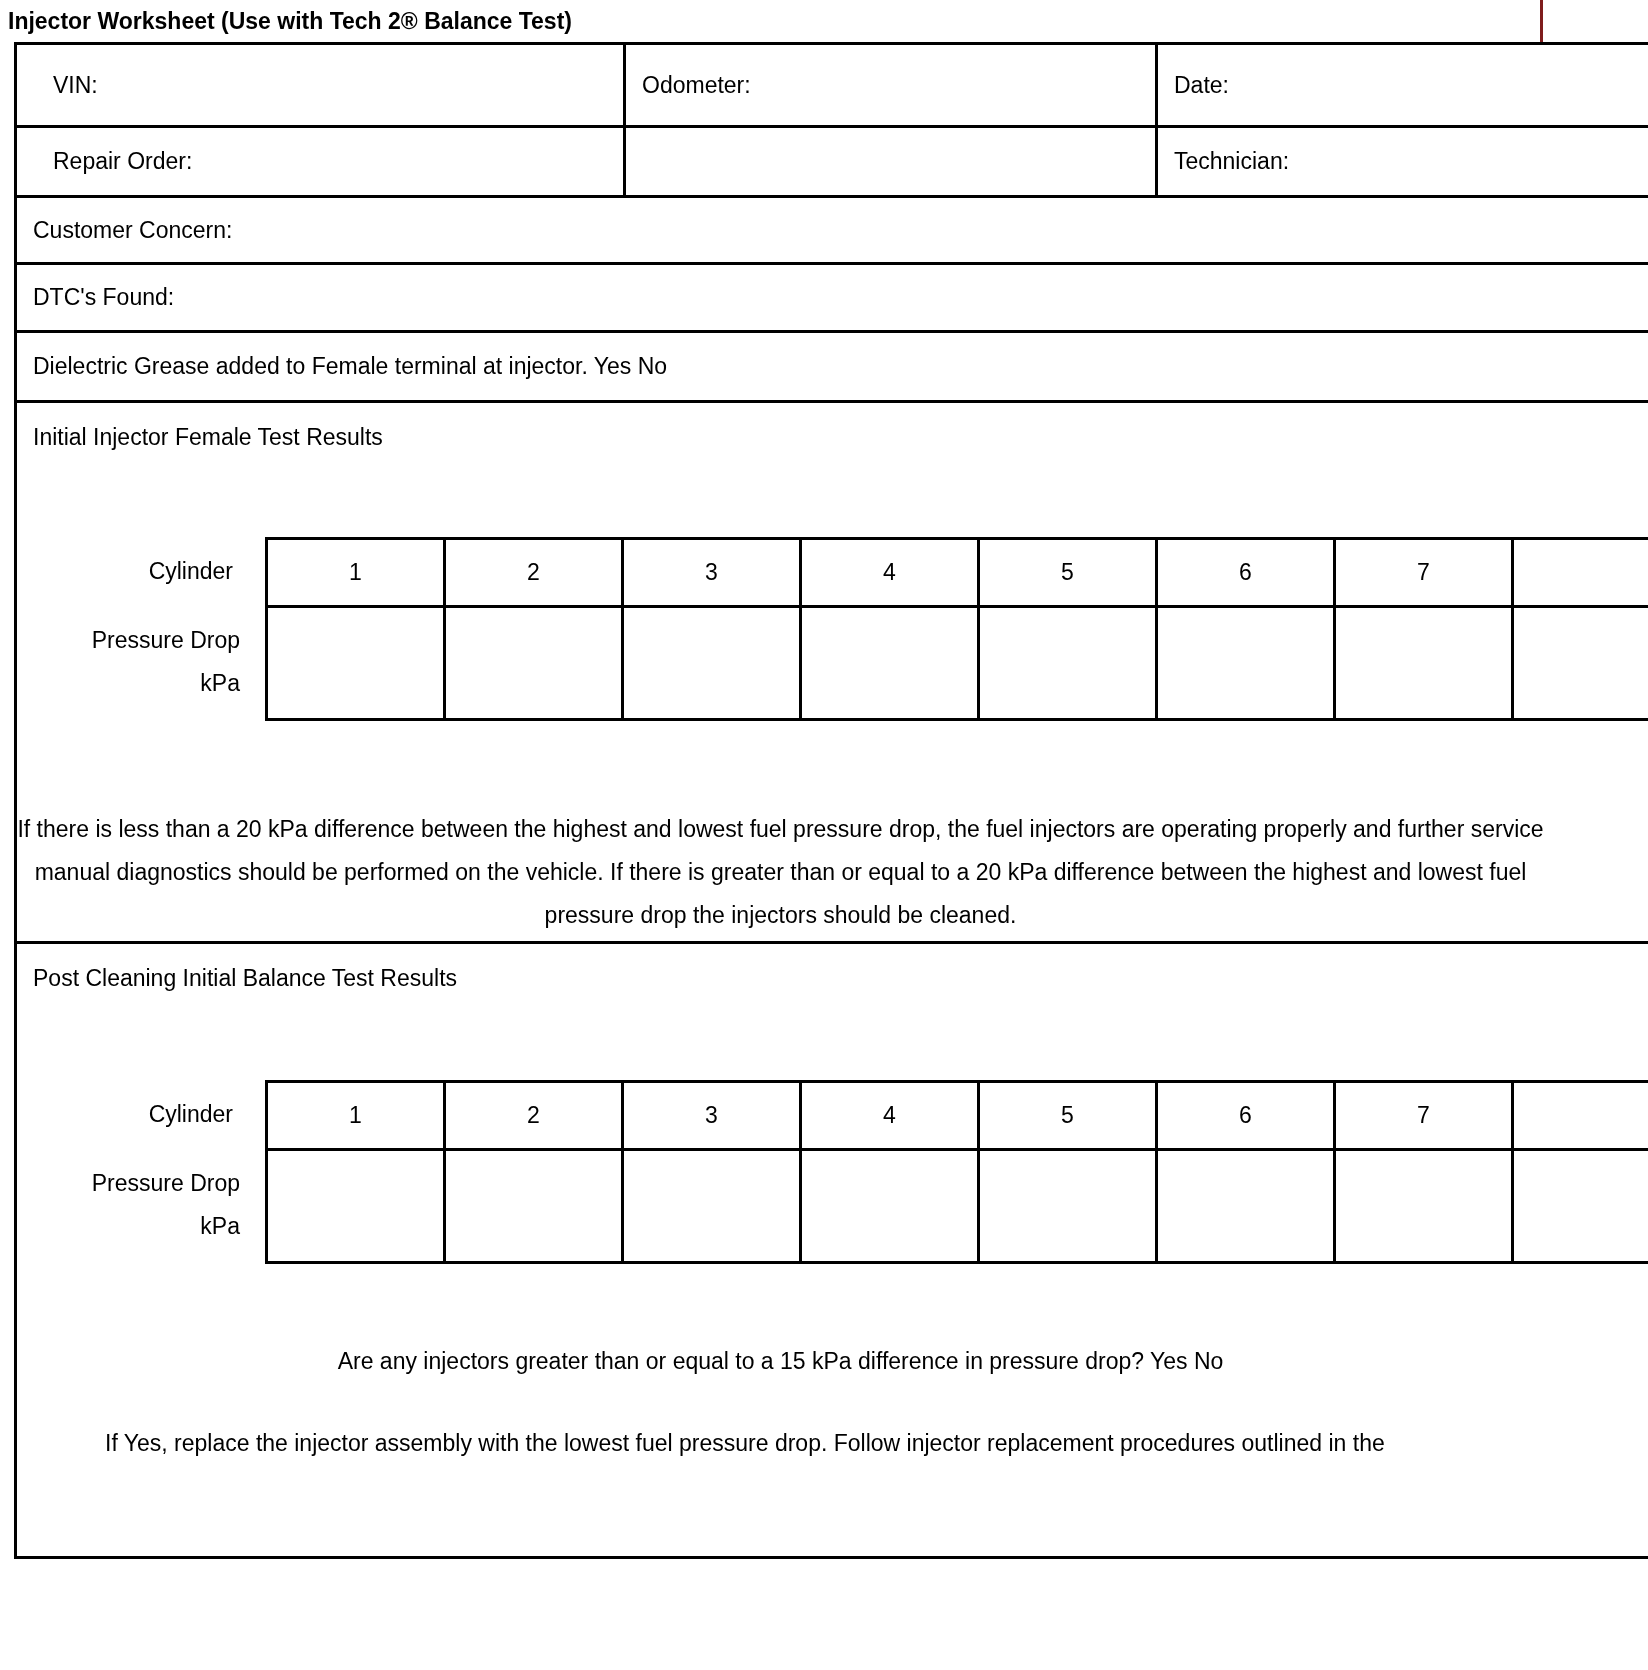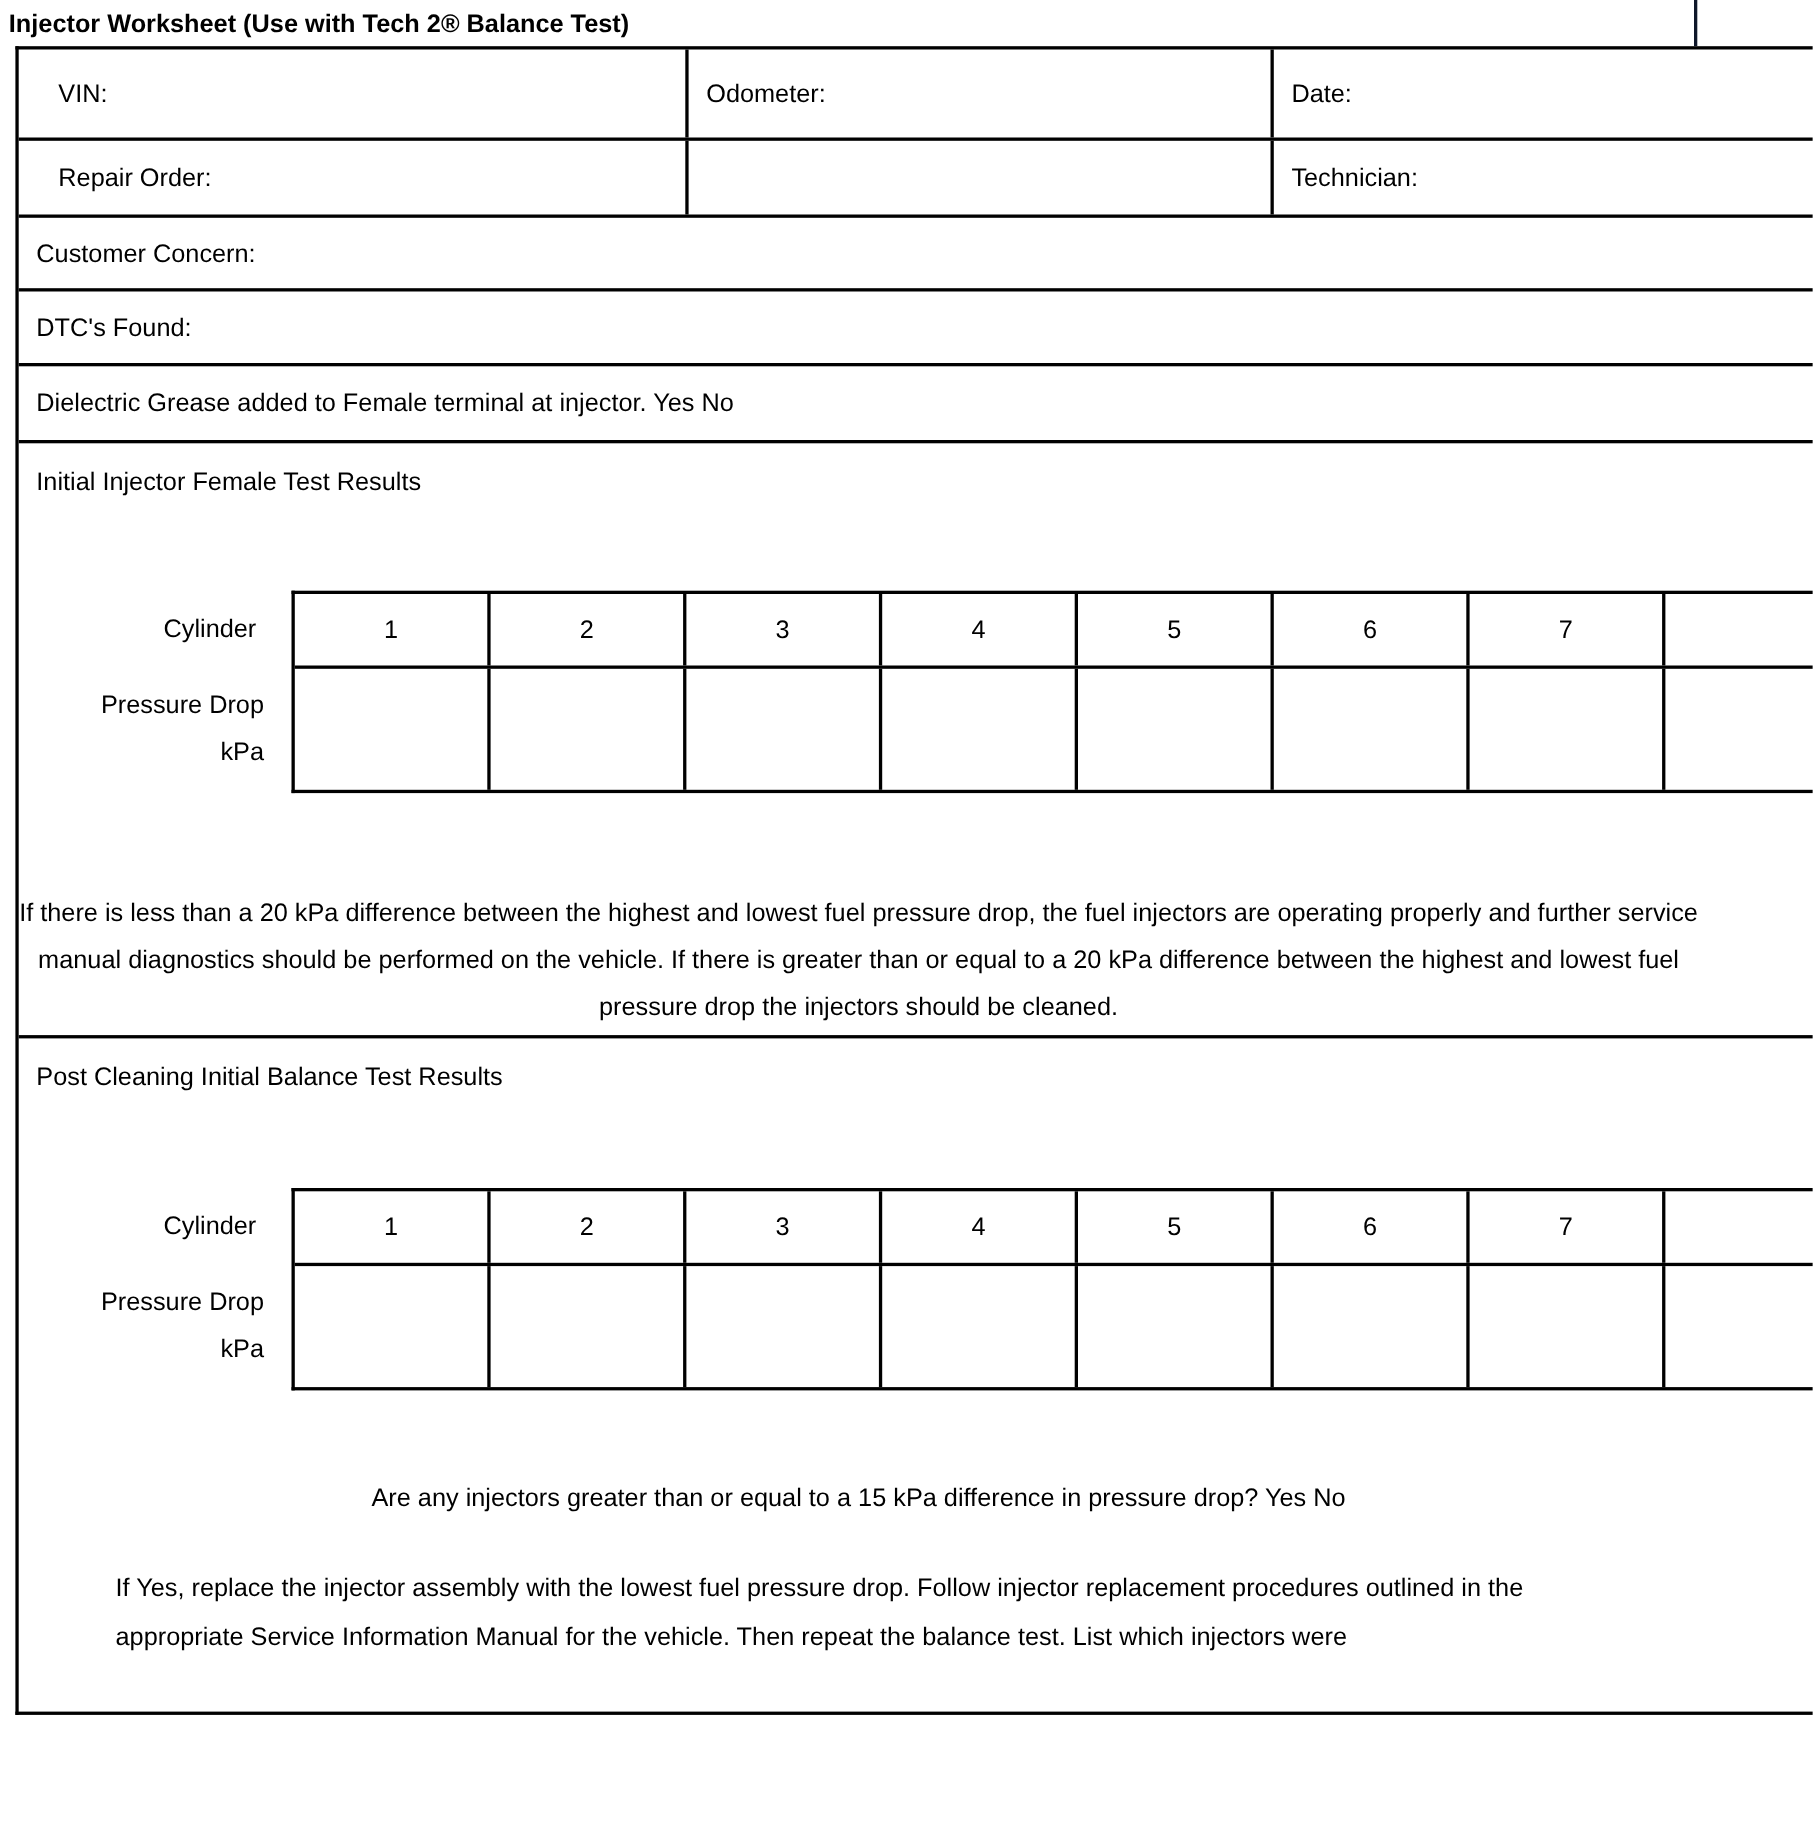--- a/index.html
+++ b/index.html
@@ -7,21 +7,21 @@
   body {
     width:1648px; height:1670px;
     font-family:"Liberation Sans", sans-serif;
     color:#000; position:relative;
   }
   .page { position:absolute; inset:0; background:#fff; overflow:hidden; }
 
   
   .titlebar {
     position:absolute; left:0; top:0; width:1543px; height:42px;
-    border-right:3px solid #0f172a;
+    border-right:3px solid #7f1d1d;
     display:flex; align-items:center; padding-left:8px;
     font-weight:bold; font-size:23px;
   }
 
   
   .formbox {
     position:absolute; left:14px; top:42px; width:1700px; height:1517px;
     border:3px solid #000; border-right:none;
   }
 
@@ -183,18 +183,17 @@
           <div class="cyl-cell"></div>
           <div class="cyl-cell"></div>
           <div class="cyl-cell"></div>
         </div>
       </div>
 
       <div class="question-line">Are any injectors greater than or equal to a 15 kPa difference in pressure drop? Yes No</div>
 
       <div class="instructions">
         <div>If Yes, replace the injector assembly with the lowest fuel pressure drop. Follow injector replacement procedures outlined in the</div>
-        <div>appropriate Service Information Manual for the vehicle. Then repeat the balance test.  List which injectors were</div>
       </div>
     </div>
 
   </div>
 </div>
 
 </body></html>

